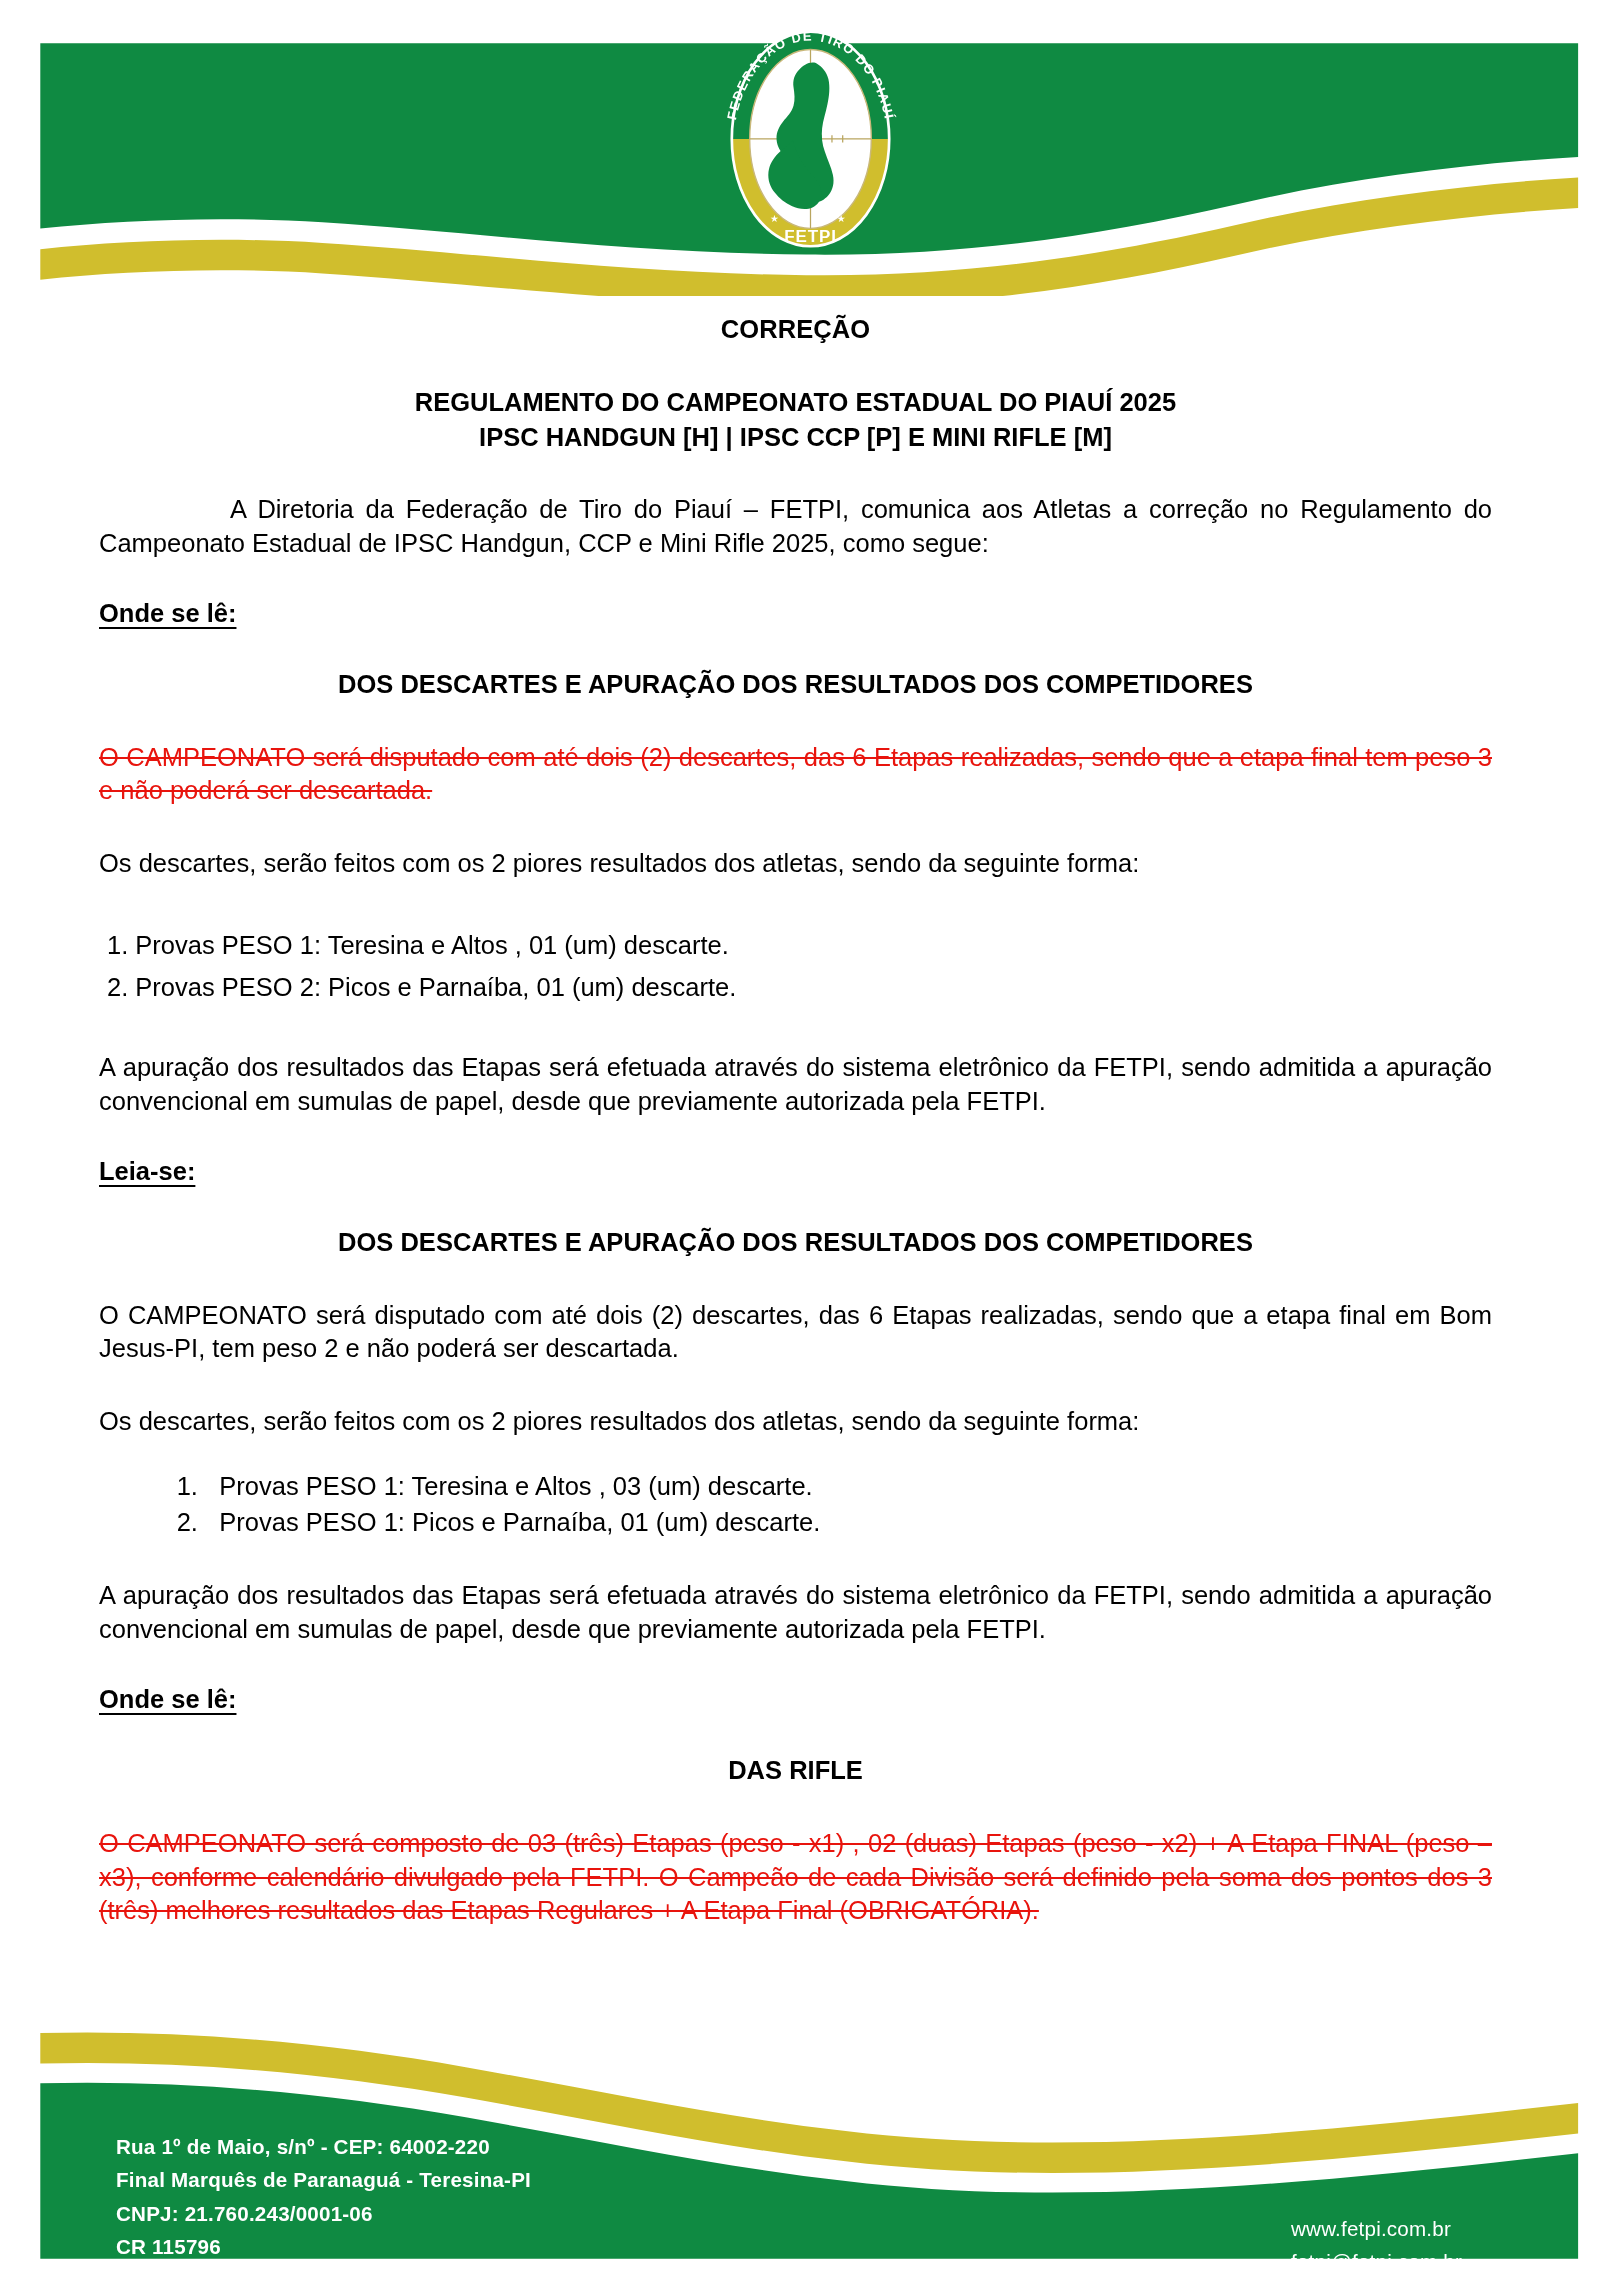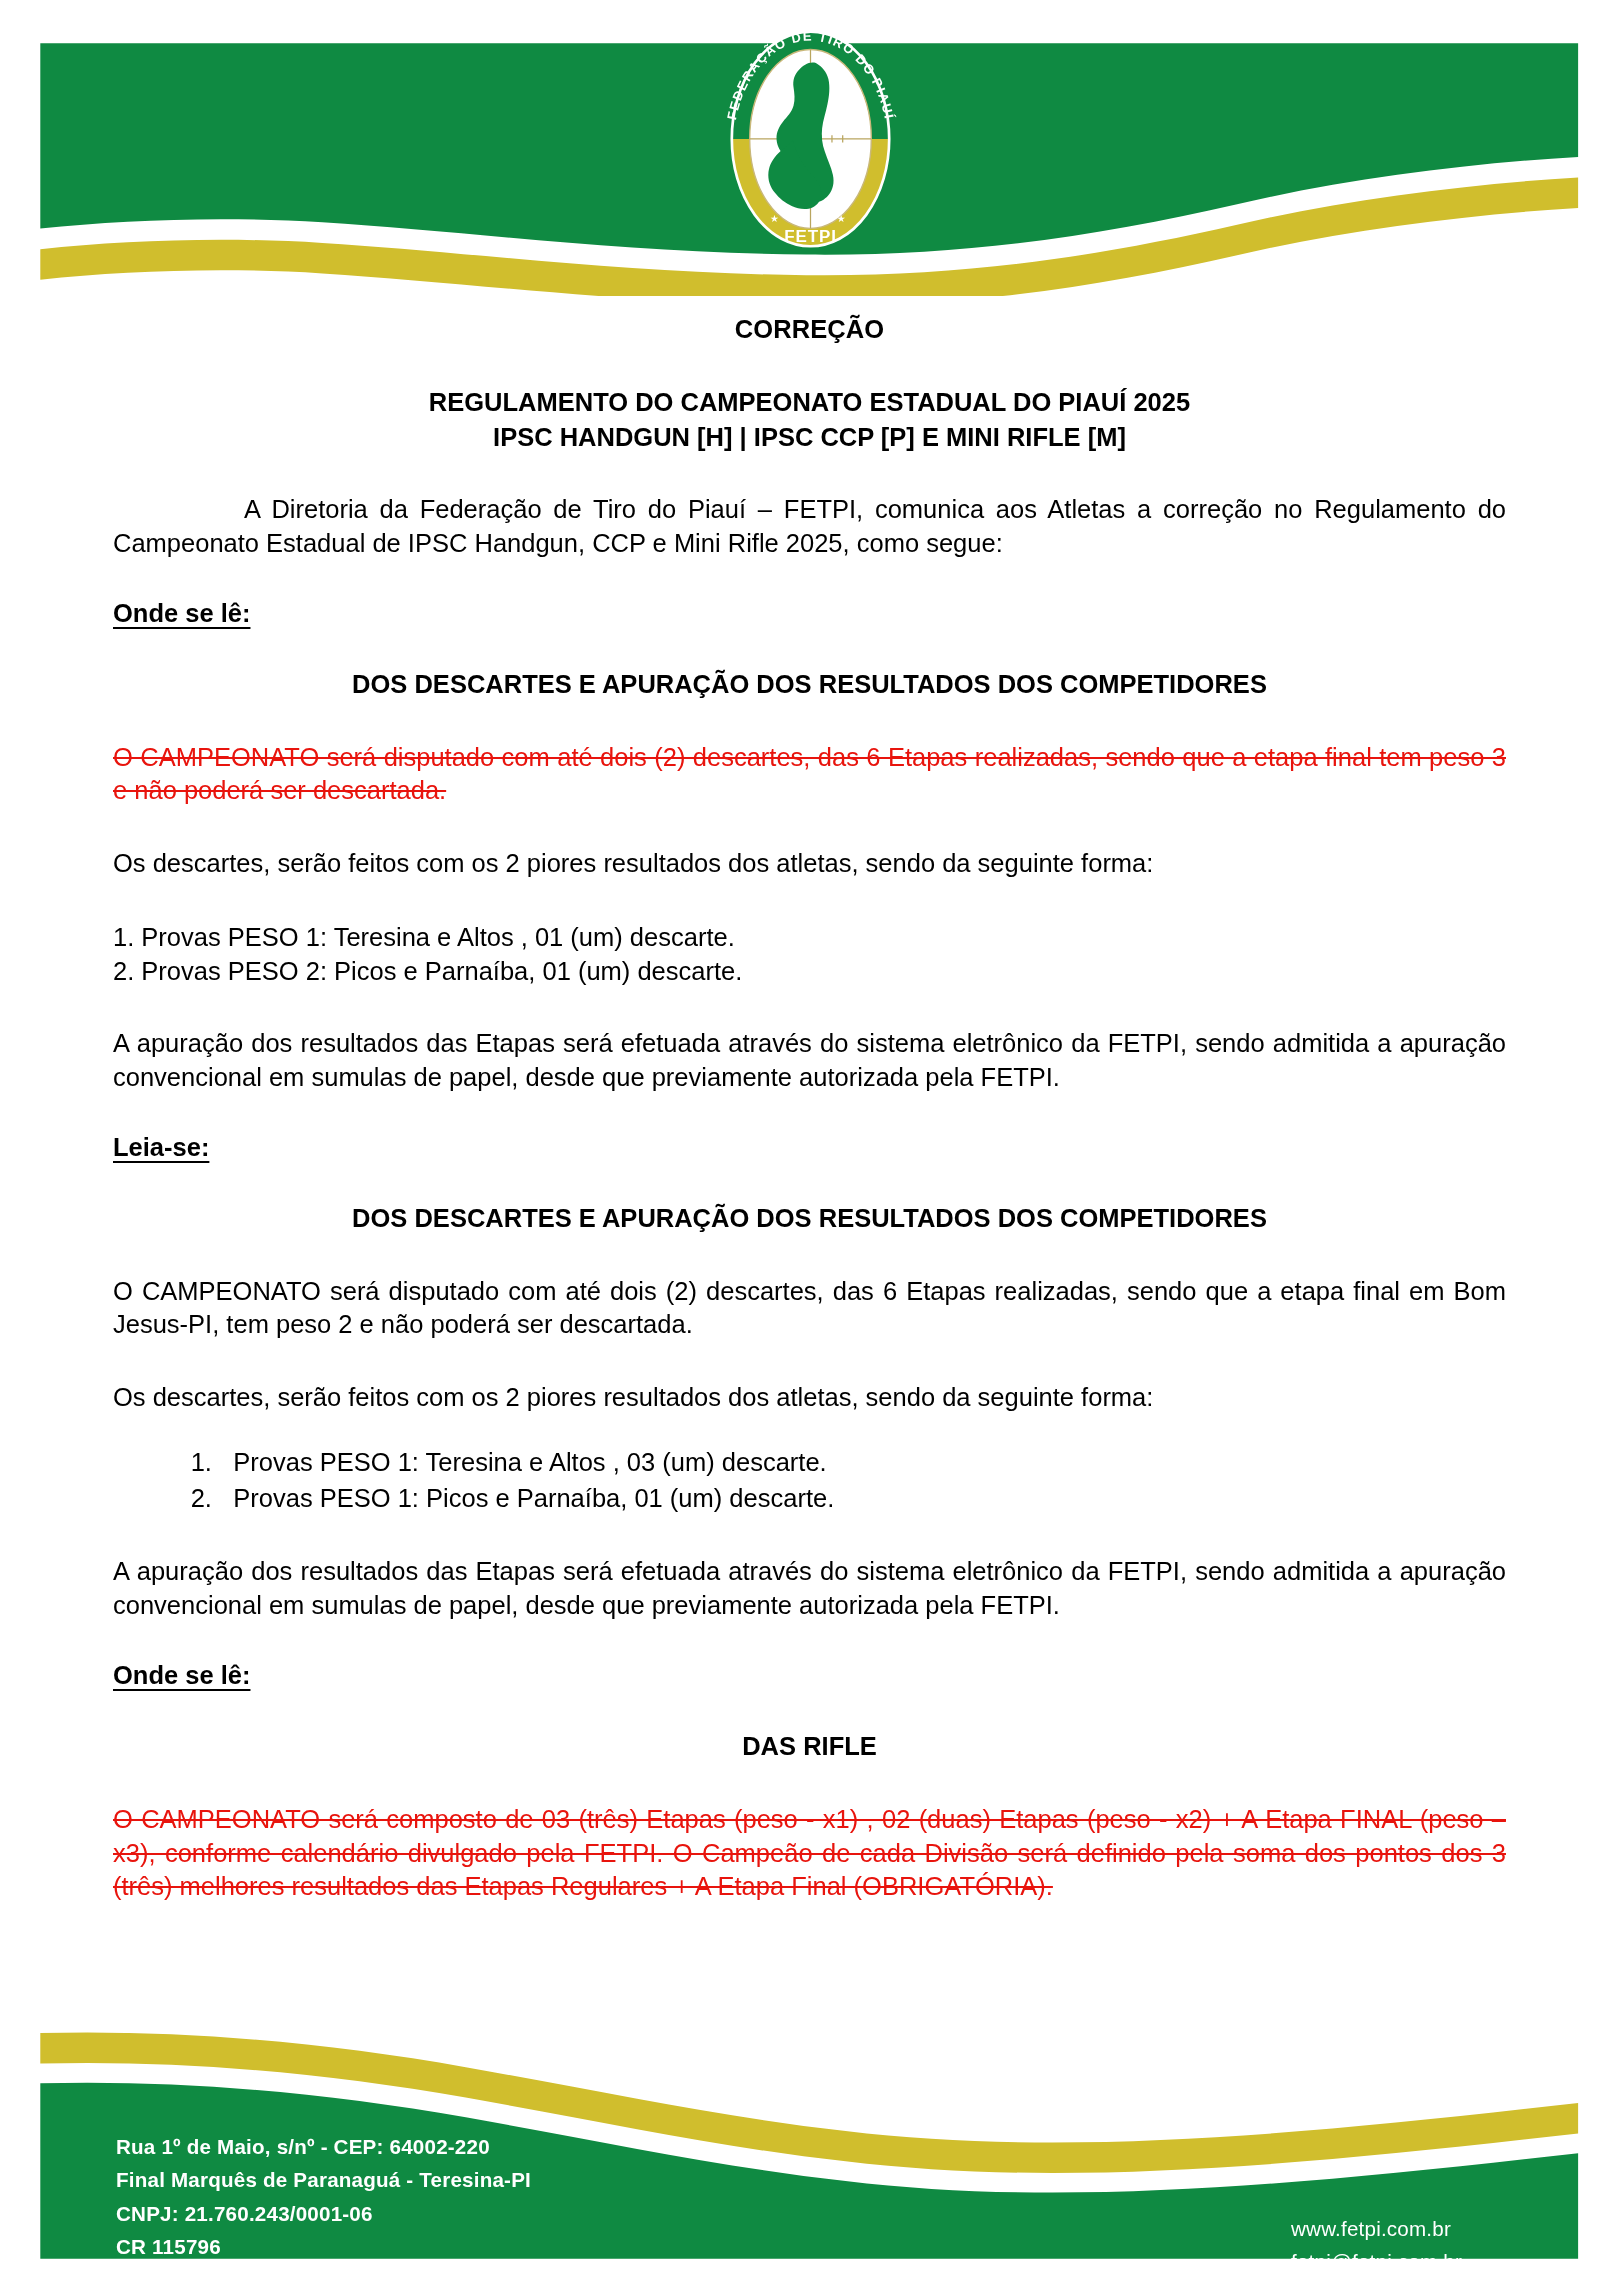--- a/index.html
+++ b/index.html
@@ -38,21 +38,21 @@
     left: 703px;
     top: 19.7px;
     width: 215px;
     height: 237px;
   }
   .logo svg { display: block; }
 
   
   .content {
     position: absolute;
-    left: 113px;
+    left: 99px;
     top: 313px;
     width: 1393px;
   }
 
   .ttl-center {
     text-align: center;
     font-weight: bold;
     font-size: 25.5px;
     line-height: 1.3;
     letter-spacing: 0.1px;
@@ -97,21 +97,21 @@
     margin: 0;
     padding-left: 106px;
     font-size: 25.5px;
     line-height: 1.42;
   }
   ol.numlist li { padding-left: 14.3px; }
 
   .plain-num {
     font-size: 25.5px;
     line-height: 1.34;
-    margin: 0;
+    margin: 8px;
   }
 
   
   .footer-band {
     position: absolute;
     left: 0;
     bottom: 0;
     width: 1622px;
     height: 269px;
     overflow: hidden;

